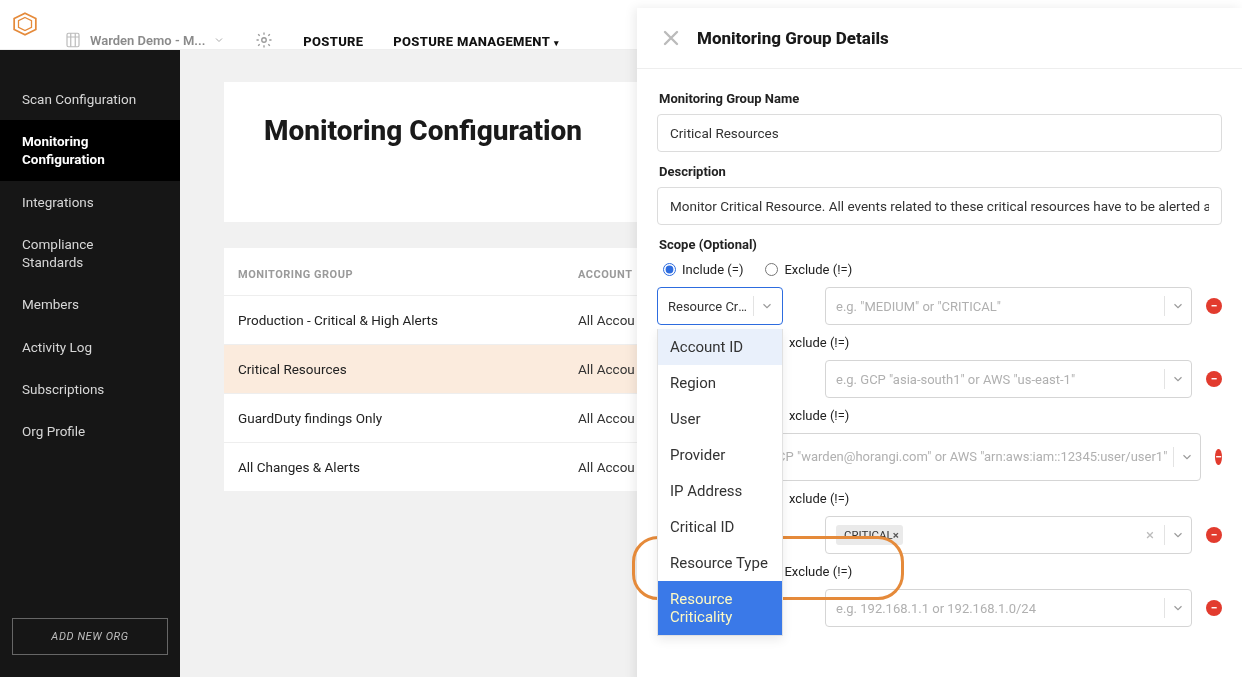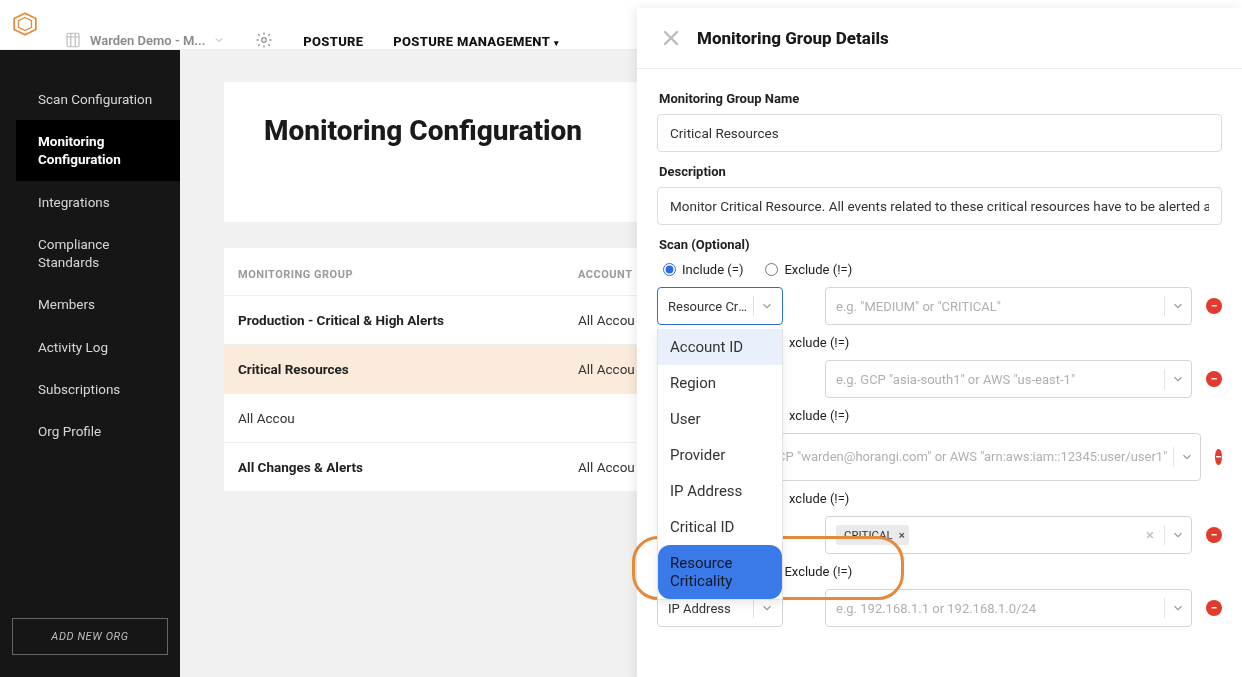--- a/index.html
+++ b/index.html
@@ -11,34 +11,34 @@
   .tenant-sel { display: flex; align-items: center; gap: 8px; color: #8a8a8a; font-size: 13px; padding: 0 14px; }
   .tenant-sel .tname { font-weight: 600; }
   .gear { margin-left: 16px; color: #9a9a9a; }
   .topnav { display: flex; gap: 30px; margin-left: 30px; }
   .topnav-item { font-size: 13px; font-weight: 800; letter-spacing: .3px; color: #111; cursor: pointer; display:flex; align-items:center; gap:4px;}
   .caret-down { font-size: 9px; position: relative; top:1px;}
 
   .shell { display: flex; height: calc(100% - 50px); }
   .sidebar { width: 180px; background: #161616; color: #d7d7d7; display: flex; flex-direction: column; }
   .side-list { padding-top: 28px; flex: 1; }
-  .side-item { padding: 12px 22px; font-size: 13.5px; cursor: pointer; line-height: 1.35; margin-left: 16px; }
+  .side-item { padding: 12px 22px; font-size: 13.5px; cursor: pointer; line-height: 1.35; }
   .side-item.active { background: #000; color: #fff; font-weight: 700; }
   .side-footer { padding: 22px 12px; }
   .add-org-btn { width: 100%; border: 1px solid #666; background: transparent; color: #bdbdbd; font-size: 11px; letter-spacing: .6px; padding: 11px 0; cursor: pointer; font-style: italic; }
 
   .page { flex: 1; background: #f1f1f1; padding: 32px 0 0 0; overflow: hidden; }
   .page-card { background: #fff; margin: 0 44px 26px 44px; min-height: 140px; padding: 32px 40px; }
   .page-title { font-size: 28px; font-weight: 800; color: #1a1a1a; }
   .groups-card { background: #fff; margin: 0 44px; }
   .groups-head { display: flex; padding: 20px 14px 14px 14px; font-size: 11px; font-weight: 700; letter-spacing: .5px; color: #9a9a9a; }
   .col-name { flex: 0 0 340px; }
   .col-acct { flex: 1; }
   .group-row { display: flex; padding: 16px 14px; border-top: 1px solid #eee; font-size: 13.5px; color: #222; }
-  .group-row .name { flex: 0 0 340px; font-weight: 700; }
+  .group-row .name { flex: 0 0 340px; font-weight: 400; }
   .group-row .acct { flex: 1; color: #333; }
   .group-row.hl { background: #fbebdd; }
 
   
   .drawer { position: absolute; top: 8px; right: 0; width: 605px; height: 100%; background: #fff; box-shadow: -3px 0 10px rgba(0,0,0,.08); display: flex; flex-direction: column; }
   .drawer-head { display: flex; align-items: center; gap: 14px; padding: 18px 22px; border-bottom: 1px solid #eee; }
   .drawer-close { width: 24px; height: 24px; color: #999; cursor: pointer; }
   .drawer-title { font-size: 17px; font-weight: 800; color: #1a1a1a; }
   .drawer-body { padding: 10px 20px 20px 20px; overflow-y: auto; flex: 1; }
   .fld-label { font-size: 13px; font-weight: 700; color: #222; margin: 12px 2px 8px 2px; }
@@ -59,29 +59,29 @@
   .select-btn .dd { color: #9a9a9a; }
 
   .combo { flex: 1; height: 38px; border: 1px solid #d5d5d5; border-radius: 4px; display: flex; align-items: center; padding: 0 6px 0 10px; }
   .combo .ph { color: #b0b0b0; font-size: 13px; flex: 1; white-space: nowrap; overflow: hidden; text-overflow: ellipsis; }
   .combo .sep { width: 1px; height: 20px; background: #e3e3e3; margin: 0 6px; }
   .combo .dd { color: #9a9a9a; }
   .combo.tall { height: 48px; }
   .combo.tall .ph { line-height: 1.3; }
   .combo .clear { color: #bcbcbc; font-size: 15px; padding-right: 4px;}
 
-  .chip { display: inline-flex; align-items: center; background: #eaeaea; border-radius: 3px; font-size: 11.5px; color: #333; padding: 3px 4px 3px 8px; gap: 6px; }
+  .chip { display: inline-flex; align-items: center; background: #eaeaea; border-radius: 3px; font-size: 11.5px; color: #333; padding: 3px 4px 3px 8px; }
   .chip .x { font-weight: 700; cursor: pointer; color:#555; }
 
   .remove-dot { width: 16px; height: 16px; border-radius: 50%; background: #e23b2e; color: #fff; display: flex; align-items: center; justify-content: center; font-size: 12px; line-height: 1; align-self: center; cursor: pointer; font-weight:700;}
 
   .dropdown-menu { position: absolute; top: 42px; left: 0; width: 126px; background: #fff; border: 1px solid #e1e1e1; border-top: none; box-shadow: 0 4px 10px rgba(0,0,0,.08); z-index: 5; }
   .menu-item { padding: 9px 12px; font-size: 15px; color: #333; cursor: pointer; }
   .menu-item.hover { background: #e9f0fb; }
-  .menu-item.sel { background: #3a79e8; color: #0f172a; border-radius: 12px; }
+  .menu-item.sel { background: #3a79e8; color: #fef9c3; }
 
   .highlight-oval { position: absolute; border: 3px solid #e58a3a; border-radius: 26px; pointer-events: none; }
 
   svg { display: block; }
 </style>
 </head>
 <body>
 
 <div class="topbar">
   <div class="logo-box">
@@ -144,20 +144,21 @@
       </div>
       <div class="group-row">
         <div class="name">Production - Critical &amp; High Alerts</div>
         <div class="acct">All Accou</div>
       </div>
       <div class="group-row hl">
         <div class="name">Critical Resources</div>
         <div class="acct">All Accou</div>
       </div>
       <div class="group-row">
+        <div class="name">GuardDuty findings Only</div>
         <div class="acct">All Accou</div>
       </div>
       <div class="group-row">
         <div class="name">All Changes &amp; Alerts</div>
         <div class="acct">All Accou</div>
       </div>
     </div>
   </div>
 </div>
 
@@ -168,21 +169,21 @@
           <path d="M6 6l12 12M18 6L6 18" stroke="#bbb" stroke-width="2.4" fill="none" stroke-linecap="round"></path>
         </svg>
     </div>
     <div class="drawer-title">Monitoring Group Details</div>
   </div>
   <div class="drawer-body">
     <div class="fld-label">Monitoring Group Name</div>
     <input class="text-input" value="Critical Resources" style="">
     <div class="fld-label">Description</div>
     <input class="text-input" value="Monitor Critical Resource. All events related to these critical resources have to be alerted and  inves" style="">
-    <div class="fld-label">Scan (Optional)</div>
+    <div class="fld-label">Scope (Optional)</div>
 
     
     <div class="scope-block" style="z-index:10;">
       <div class="radio-row">
         <label class="radio">
             <input type="radio" checked="" style="">
             <span>Include (=)</span>
           </label>
         <label class="radio">
             <input type="radio" style="">
@@ -198,20 +199,21 @@
                 <path d="M6 9l6 6 6-6" fill="none" stroke="#9a9a9a" stroke-width="2"></path>
               </svg>
           </div>
           <div class="dropdown-menu">
             <div class="menu-item hover">Account ID</div>
             <div class="menu-item">Region</div>
             <div class="menu-item">User</div>
             <div class="menu-item">Provider</div>
             <div class="menu-item">IP Address</div>
             <div class="menu-item">Critical ID</div>
+            <div class="menu-item">Resource Type</div>
             <div class="menu-item sel">Resource Criticality</div>
           </div>
         </div>
         <div style="width:14px"></div>
         <div class="combo">
           <span class="ph">e.g. "MEDIUM" or "CRITICAL"</span>
           <span class="sep"></span>
           <svg class="dd" width="14" height="14" viewBox="0 0 24 24">
               <path d="M6 9l6 6 6-6" fill="none" stroke="#9a9a9a" stroke-width="2"></path>
             </svg>

